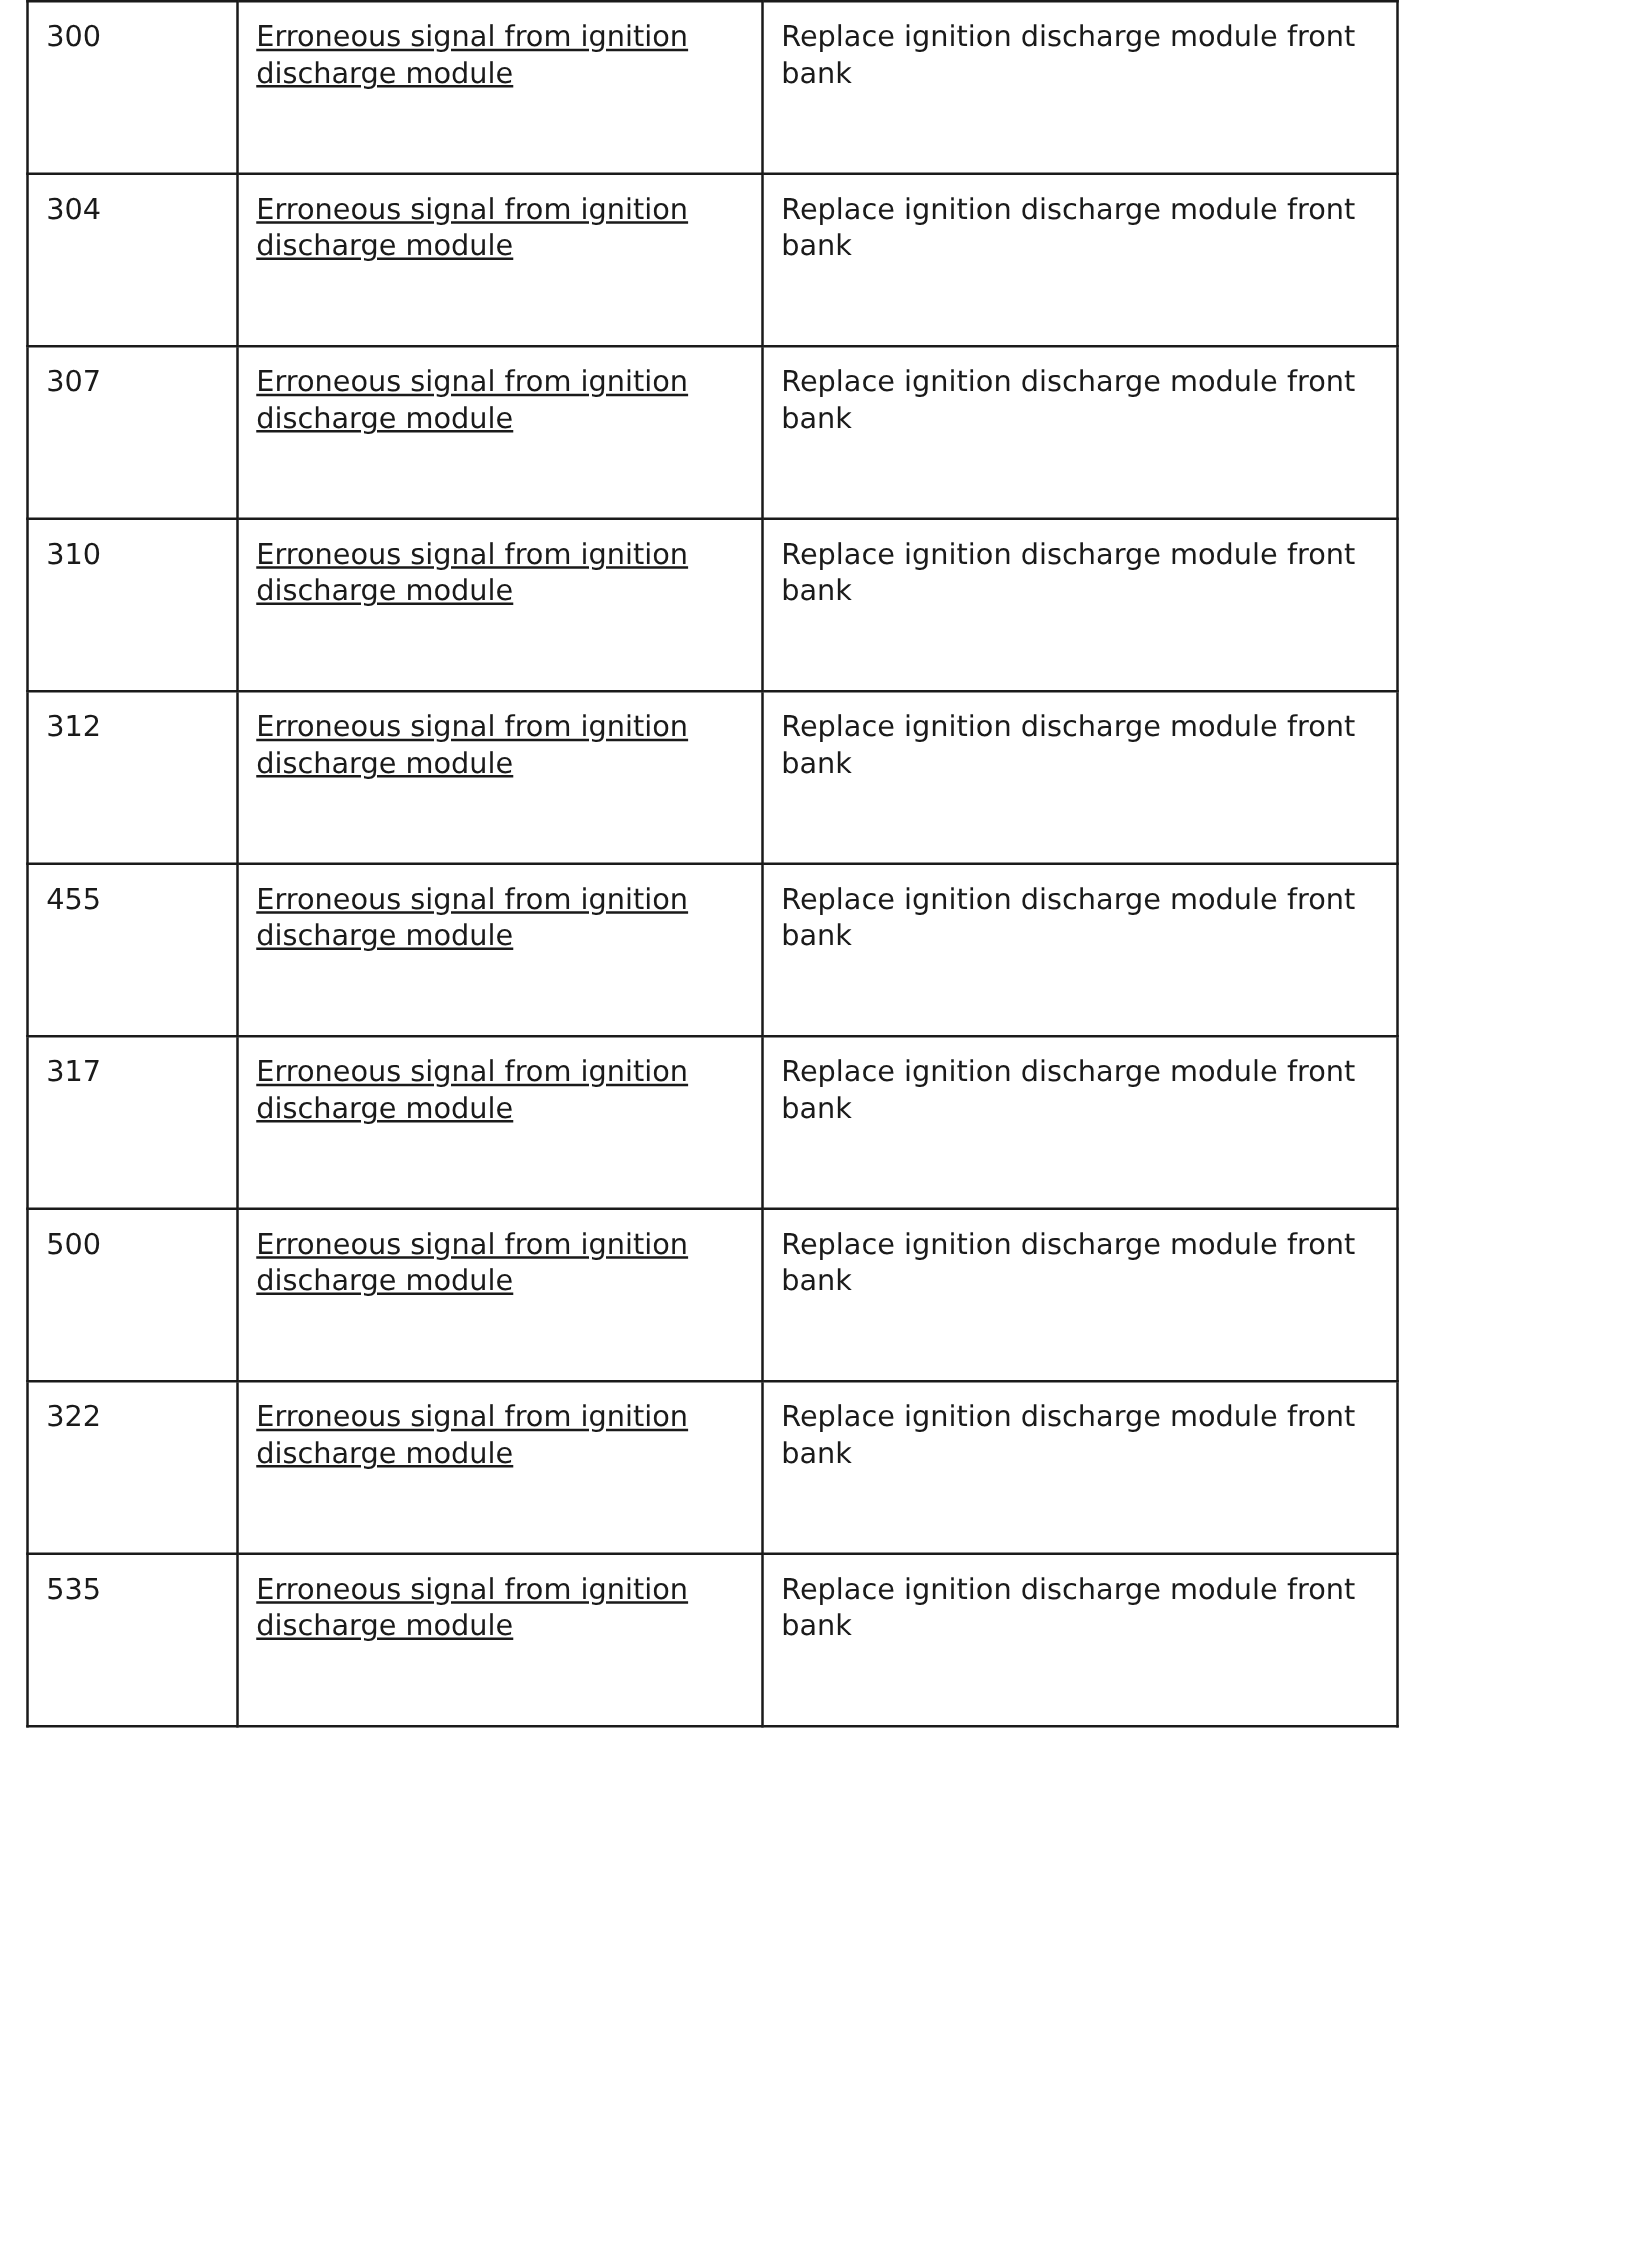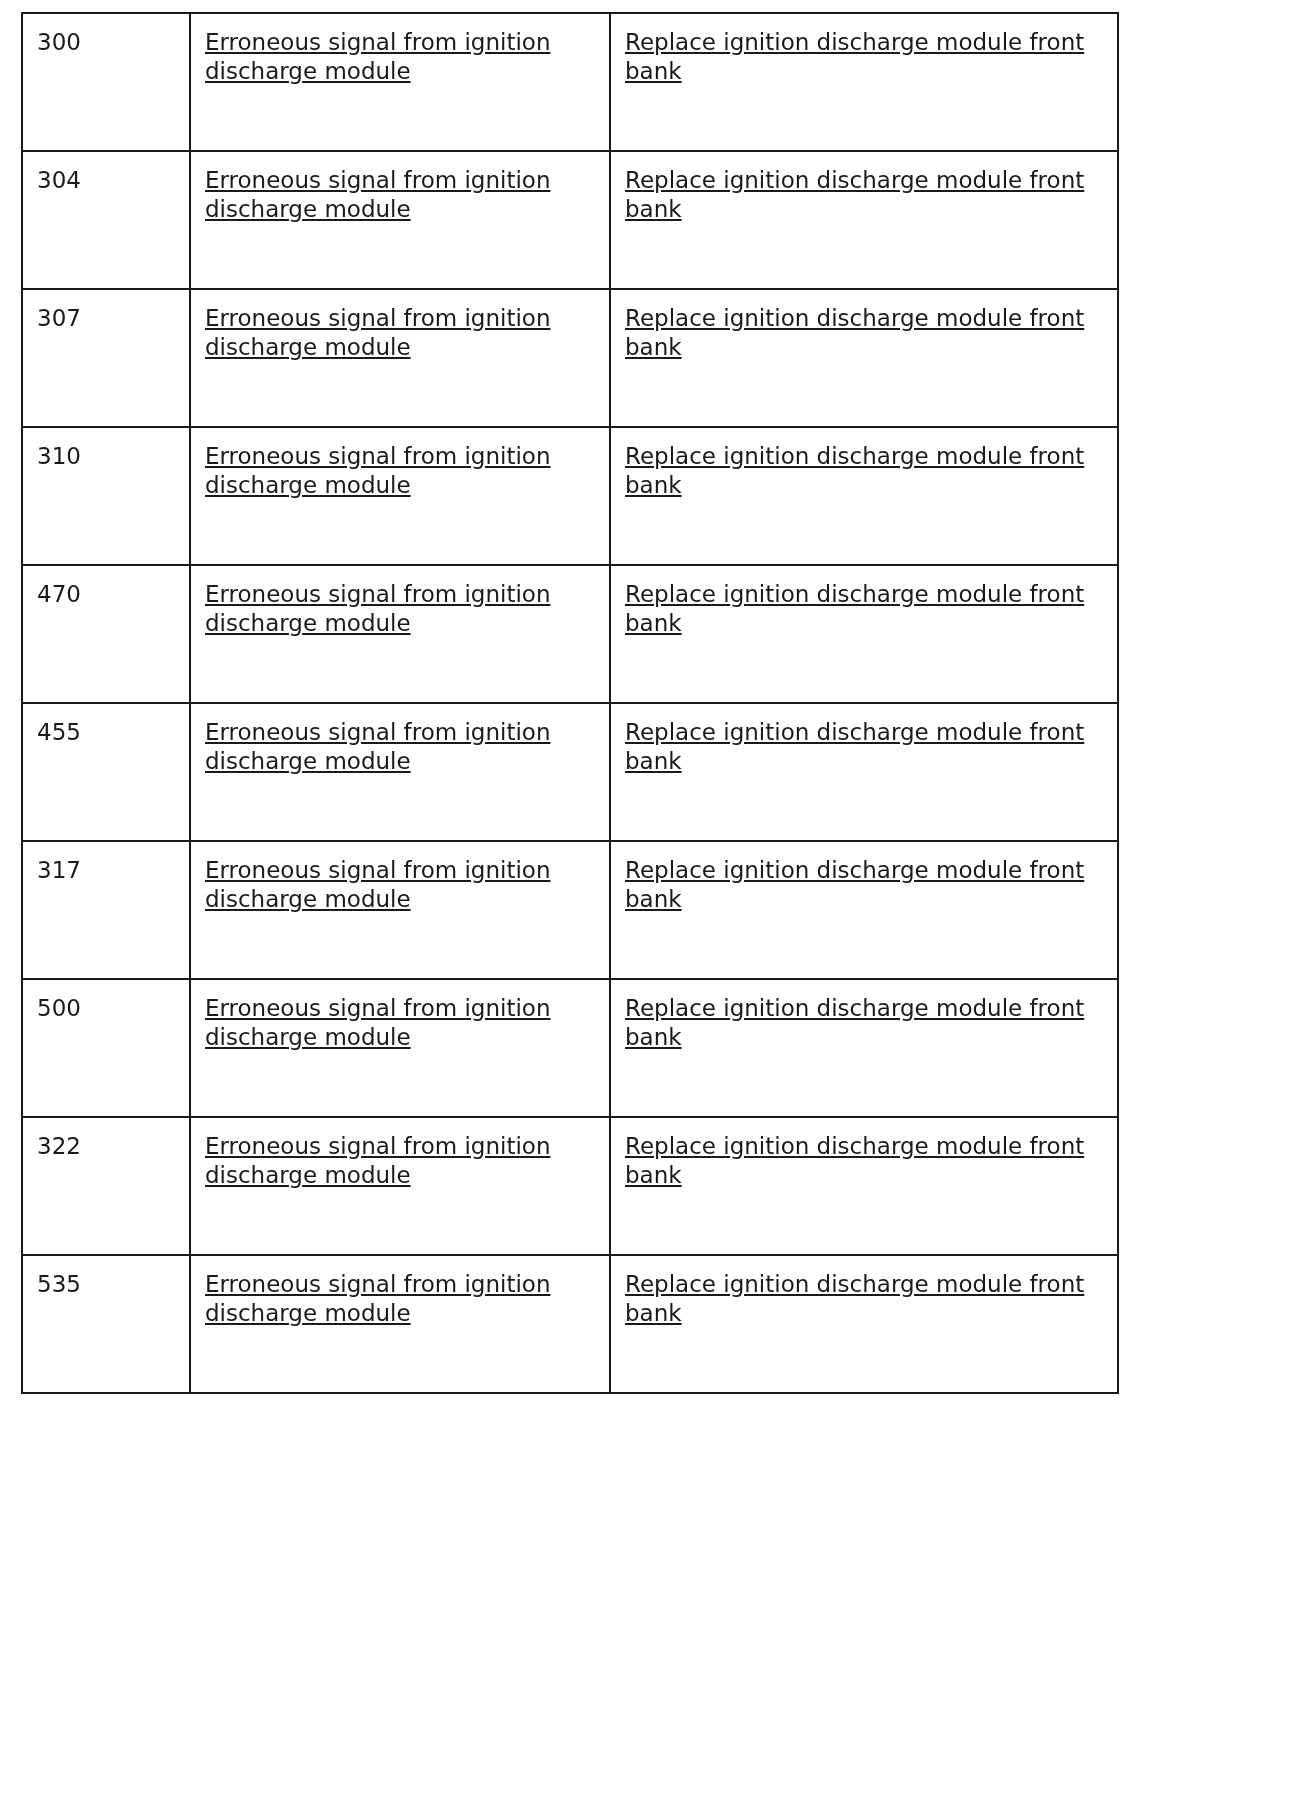--- a/index.html
+++ b/index.html
@@ -14,35 +14,35 @@
     color: #1a1a1a;
     box-sizing: border-box;
   }
   .page {
     padding: 0 0 0 21px;
   }
   table.fault-table {
     border-collapse: collapse;
     table-layout: fixed;
     width: 1092px;
-    margin-top: 12px;
+    margin-top: 0;
   }
   table.fault-table td {
     border: 2px solid #1a1a1a;
     vertical-align: top;
     padding: 14px 12px 10px 14px;
     font-size: 23px;
     line-height: 1.28;
     height: 112px; 
     overflow: hidden;
     word-wrap: break-word;
   }
   td.col-code   { width: 140px; }
   td.col-desc   { width: 392px; text-decoration: underline; }
-  td.col-action { width: 480px; text-decoration: underline; }
+  td.col-action { width: 480px; }
 </style>
 </head>
 <body>
 
 <div class="page">
   <table class="fault-table">
     <tbody>
         <tr>
           <td class="col-code">300</td>
           <td class="col-desc">Erroneous signal from ignition discharge module</td>
@@ -57,21 +57,21 @@
           <td class="col-code">307</td>
           <td class="col-desc">Erroneous signal from ignition discharge module</td>
           <td class="col-action">Replace ignition discharge module front bank</td>
         </tr>
         <tr>
           <td class="col-code">310</td>
           <td class="col-desc">Erroneous signal from ignition discharge module</td>
           <td class="col-action">Replace ignition discharge module front bank</td>
         </tr>
         <tr>
-          <td class="col-code">470</td>
+          <td class="col-code">312</td>
           <td class="col-desc">Erroneous signal from ignition discharge module</td>
           <td class="col-action">Replace ignition discharge module front bank</td>
         </tr>
         <tr>
           <td class="col-code">455</td>
           <td class="col-desc">Erroneous signal from ignition discharge module</td>
           <td class="col-action">Replace ignition discharge module front bank</td>
         </tr>
         <tr>
           <td class="col-code">317</td>

